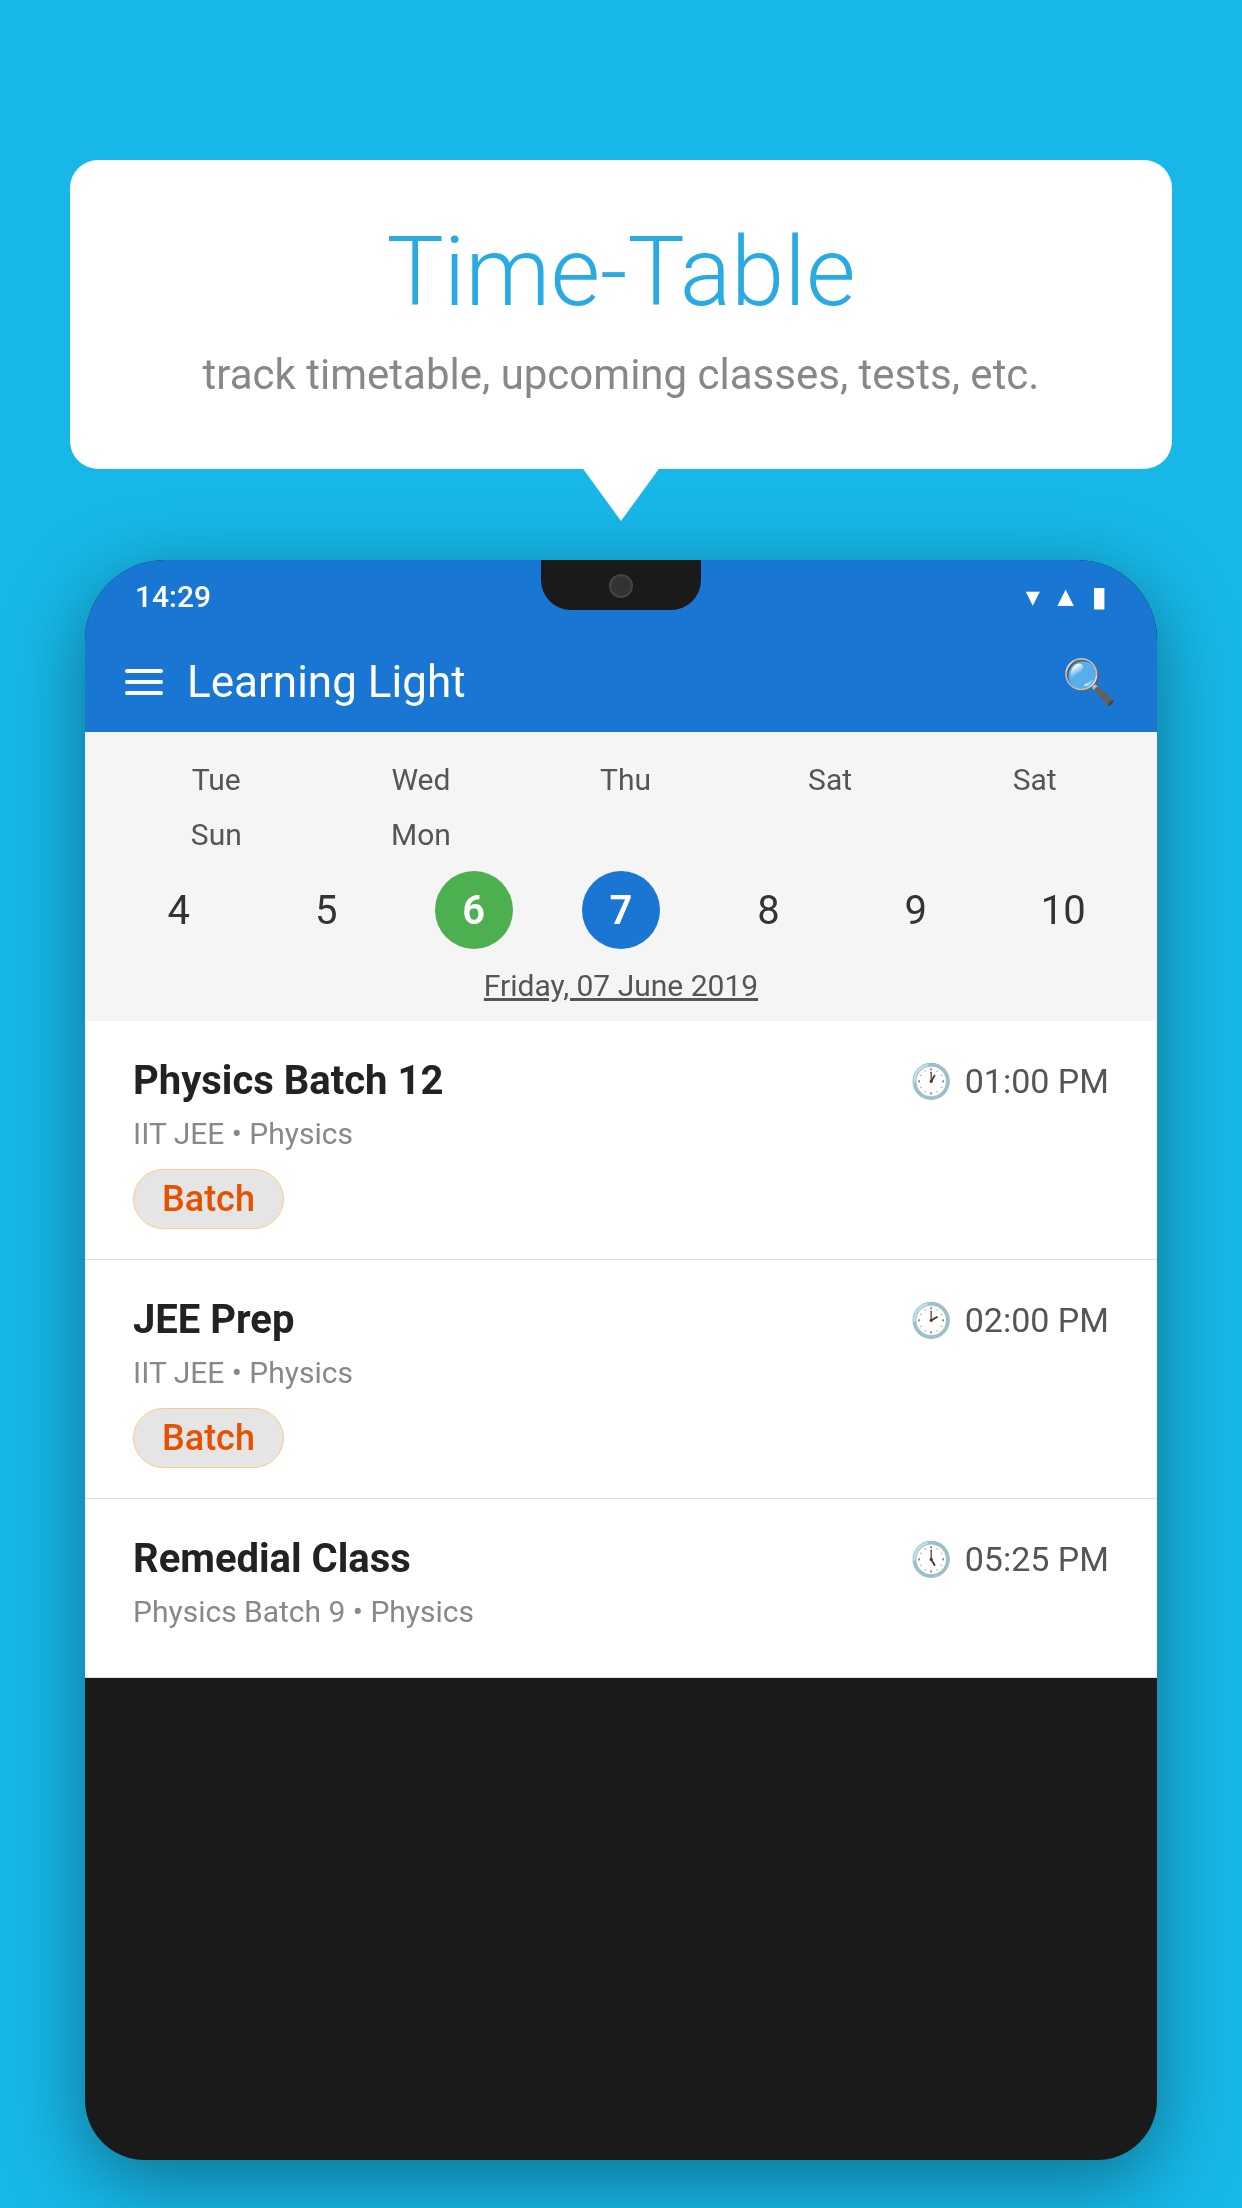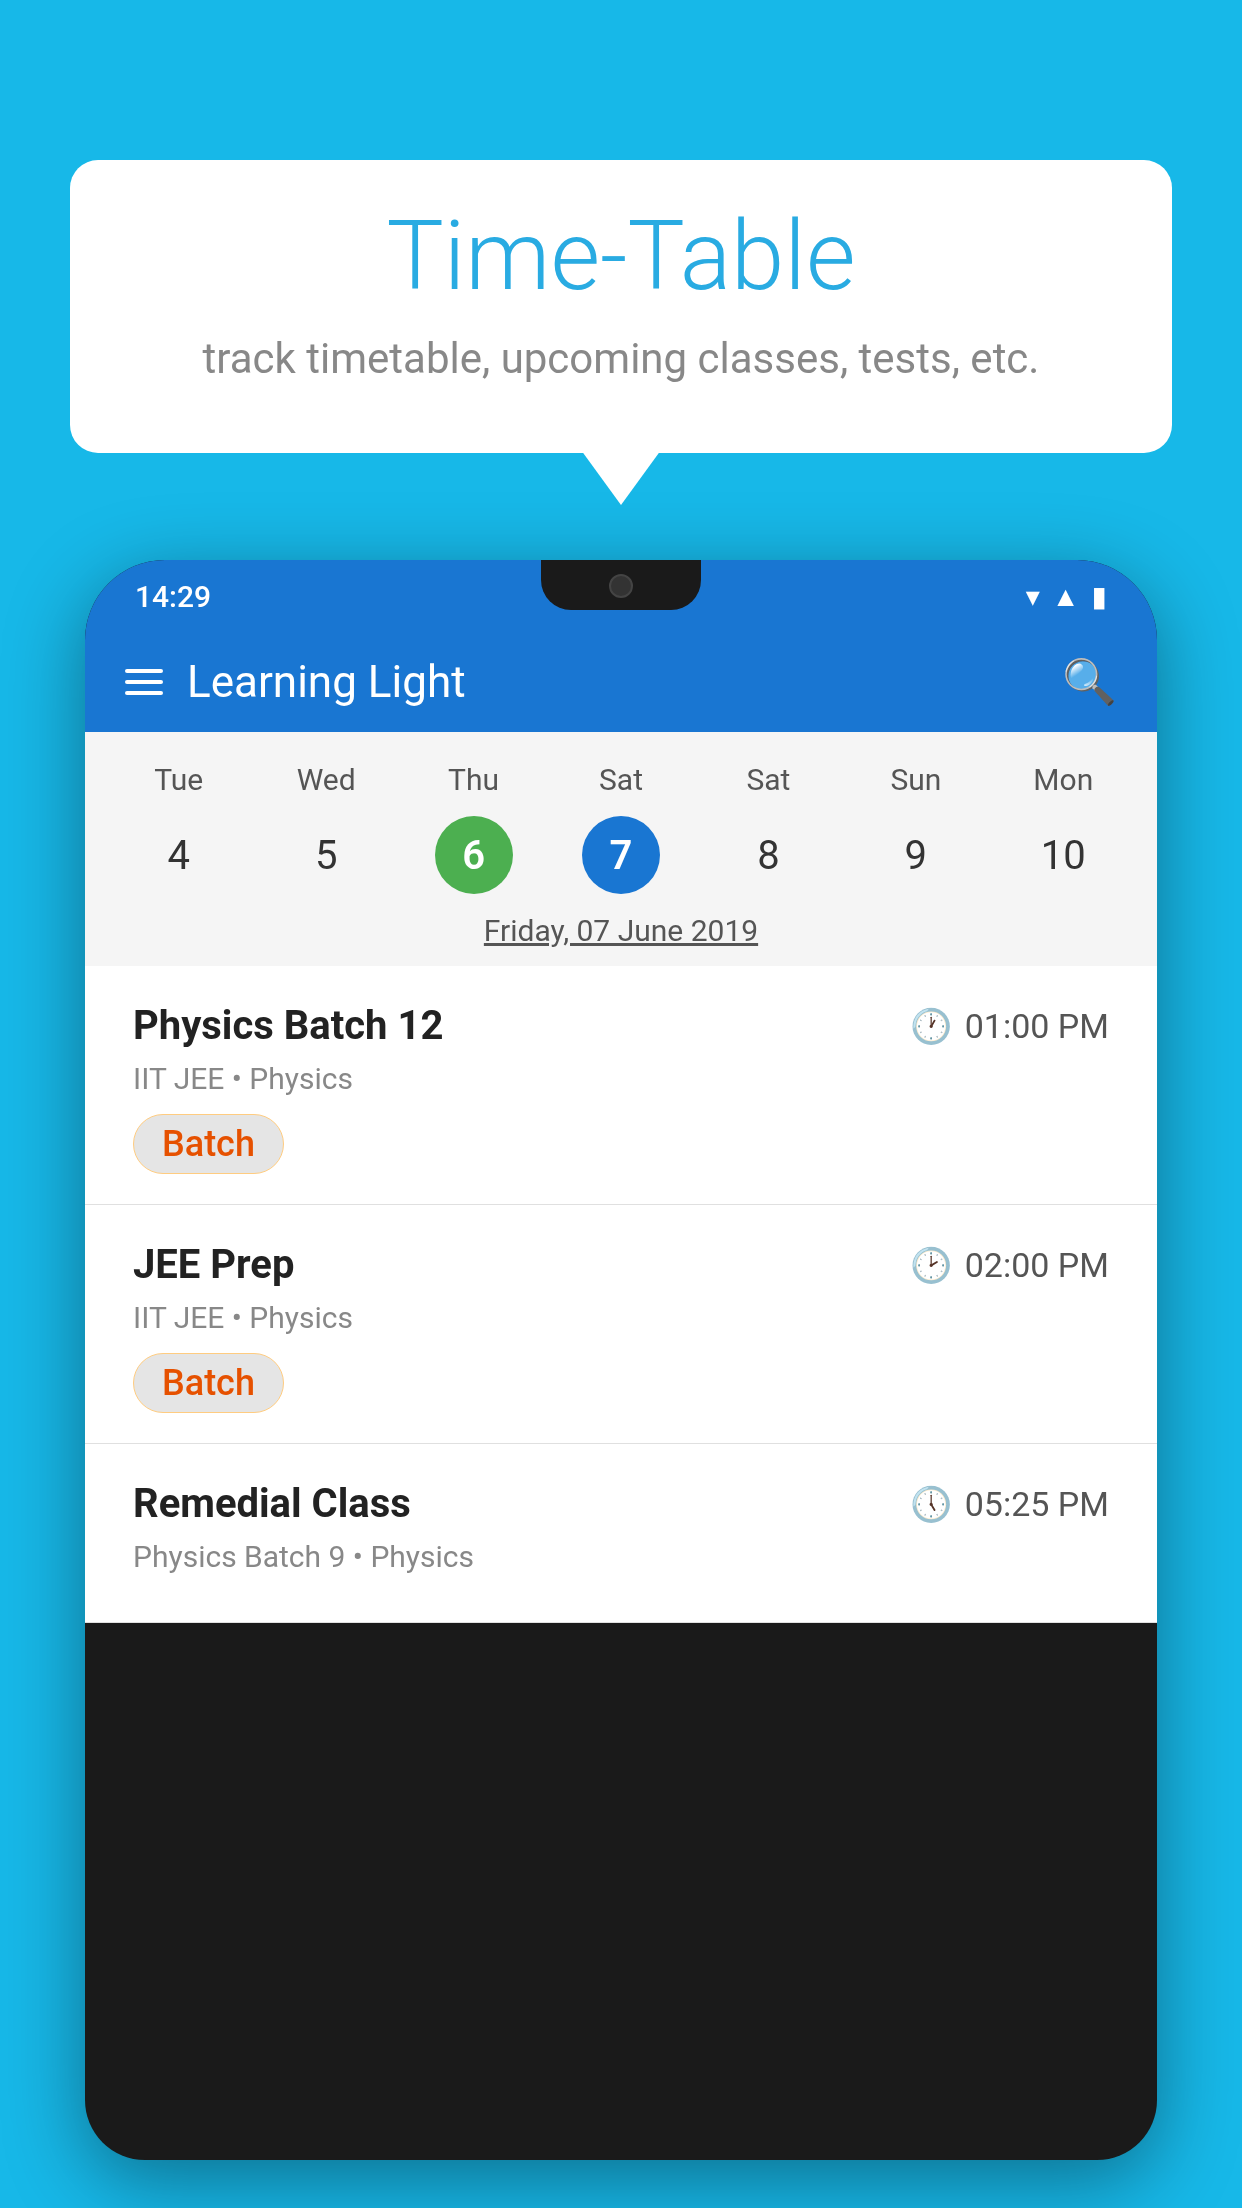--- a/index.html
+++ b/index.html
@@ -18,21 +18,21 @@
     .speech-bubble-container {
       position: absolute;
       top: 160px;
       left: 70px;
       right: 70px;
     }
 
     .speech-bubble {
       background: white;
       border-radius: 28px;
-      padding: 44px 80px 70px;
+      padding: 60px 80px 70px;
       text-align: center;
       position: relative;
     }
 
     .speech-bubble::after {
       content: '';
       position: absolute;
       bottom: -52px;
       left: 50%;
       transform: translateX(-50%);
@@ -170,22 +170,23 @@
     }
 
     
     .calendar-strip {
       background: #f5f5f5;
       padding: 20px 0 0;
     }
 
     .days-header {
       display: grid;
-      grid-template-columns: repeat(7, 1fr);
+      grid-template-columns: repeat(5, 1fr);
       padding: 0 20px;
+      margin-left: 9px;
     }
 
     .day-name {
       text-align: center;
       font-size: 30px;
       color: #555;
       font-weight: 400;
       padding: 10px 0;
     }
 

